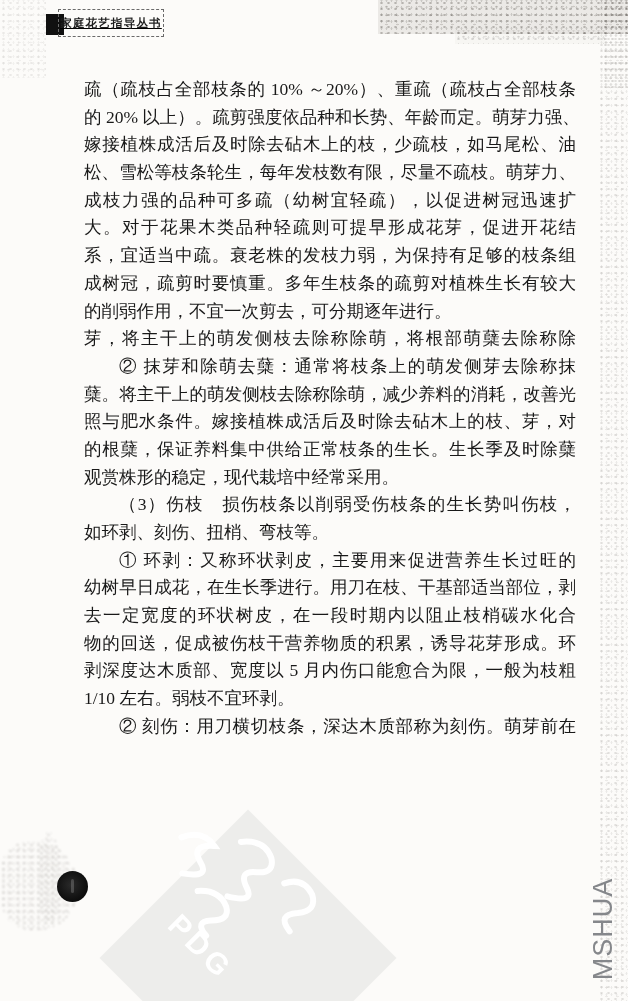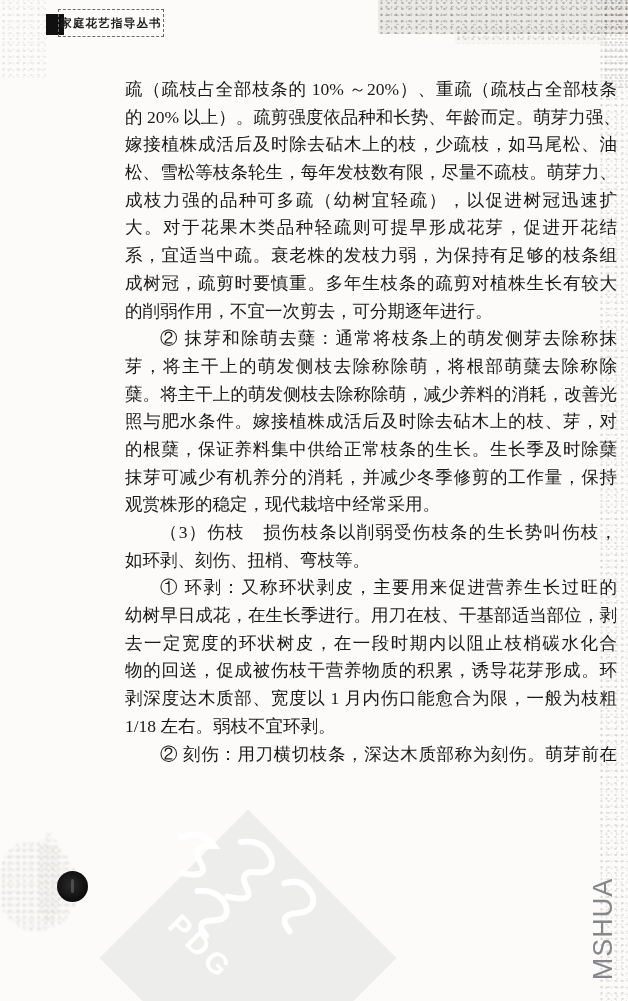--- a/index.html
+++ b/index.html
@@ -9,21 +9,21 @@
     font-family:"Liberation Serif","DejaVu Serif",serif;
   }
   
   .hdr-square{
     position:absolute; left:46px; top:14px; width:18px; height:21px;
     background:#101010;
   }
   .hdr-box{
     position:absolute; left:58px; top:9px; width:104px; height:26px;
     border:1px dashed #6a6a6a;
-    display:flex; align-items:center; justify-content:center;
+    display:flex; align-items:center; justify-content:center;text-decoration:underline;
   }
   .hdr-label{
     font-size:11.5px; font-weight:bold; color:#1d1d1d; letter-spacing:1.2px;
     white-space:nowrap;
   }
   
   .grain{
     background-image:
       radial-gradient(rgba(70,64,58,.38) 1px, transparent 1.4px),
       radial-gradient(rgba(95,88,80,.28) 1px, transparent 1.3px),
@@ -63,21 +63,21 @@
     position:absolute; left:57px; top:871px; width:31px; height:31px;
     border-radius:50%; background:radial-gradient(circle at 45% 45%, #2a2a2a 0%, #0c0c0c 70%);
   }
   .page-badge::after{
     content:""; position:absolute; left:14px; top:8px; width:3px; height:14px;
     background:rgba(200,200,200,.25); border-radius:2px;
   }
   
   .textblock{
     position:absolute; left:84px; top:76px; width:492px; z-index:4;
-    font-size:17.5px; line-height:27.7px; color:#191919;margin-left:41px;
+    font-size:17.5px; line-height:27.7px; color:#191919;
   }
   .ln{
     height:27.7px; white-space:nowrap;
     text-align:justify; text-align-last:justify;
     text-justify:inter-ideograph;
   }
   .ln.nj{ text-align:right; text-align-last:left; }
   .ln.ind{ text-indent:2em; }
   
   .wm-diamond{
@@ -133,33 +133,32 @@
   <div class="textblock">
     <div class="ln">疏（疏枝占全部枝条的 10% ～20%）、重疏（疏枝占全部枝条</div>
     <div class="ln">的 20% 以上）。疏剪强度依品种和长势、年龄而定。萌芽力强、</div>
     <div class="ln">嫁接植株成活后及时除去砧木上的枝，少疏枝，如马尾松、油</div>
     <div class="ln">松、雪松等枝条轮生，每年发枝数有限，尽量不疏枝。萌芽力、</div>
     <div class="ln">成枝力强的品种可多疏（幼树宜轻疏），以促进树冠迅速扩</div>
     <div class="ln">大。对于花果木类品种轻疏则可提早形成花芽，促进开花结</div>
     <div class="ln">系，宜适当中疏。衰老株的发枝力弱，为保持有足够的枝条组</div>
     <div class="ln">成树冠，疏剪时要慎重。多年生枝条的疏剪对植株生长有较大</div>
     <div class="ln nj">的削弱作用，不宜一次剪去，可分期逐年进行。</div>
+    <div class="ln">芽，将主干上的萌发侧枝去除称除萌，将根部萌蘖去除称除</div>
     <div class="ln ind">② 抹芽和除萌去蘖：通常将枝条上的萌发侧芽去除称抹</div>
-    <div class="ln">芽，将主干上的萌发侧枝去除称除萌，将根部萌蘖去除称除</div>
     <div class="ln">蘖。将主干上的萌发侧枝去除称除萌，减少养料的消耗，改善光</div>
     <div class="ln">照与肥水条件。嫁接植株成活后及时除去砧木上的枝、芽，对</div>
     <div class="ln">的根蘖，保证养料集中供给正常枝条的生长。生长季及时除蘖</div>
-    <div class="ln">抹芽可减少有机养分的消耗，并减少冬季修剪的工作量，保持</div>
     <div class="ln nj">观赏株形的稳定，现代栽培中经常采用。</div>
     <div class="ln ind">（3）伤枝　损伤枝条以削弱受伤枝条的生长势叫伤枝，</div>
     <div class="ln nj">如环剥、刻伤、扭梢、弯枝等。</div>
     <div class="ln ind">① 环剥：又称环状剥皮，主要用来促进营养生长过旺的</div>
     <div class="ln">幼树早日成花，在生长季进行。用刀在枝、干基部适当部位，剥</div>
     <div class="ln">去一定宽度的环状树皮，在一段时期内以阻止枝梢碳水化合</div>
     <div class="ln">物的回送，促成被伤枝干营养物质的积累，诱导花芽形成。环</div>
-    <div class="ln">剥深度达木质部、宽度以 1 月内伤口能愈合为限，一般为枝粗</div>
-    <div class="ln nj">1/18 左右。弱枝不宜环剥。</div>
+    <div class="ln">剥深度达木质部、宽度以 5 月内伤口能愈合为限，一般为枝粗</div>
+    <div class="ln nj">1/10 左右。弱枝不宜环剥。</div>
     <div class="ln ind">② 刻伤：用刀横切枝条，深达木质部称为刻伤。萌芽前在</div>
   </div>
 
   <div class="mshua">MSHUA</div>
 
 </div>
 
 </body></html>

